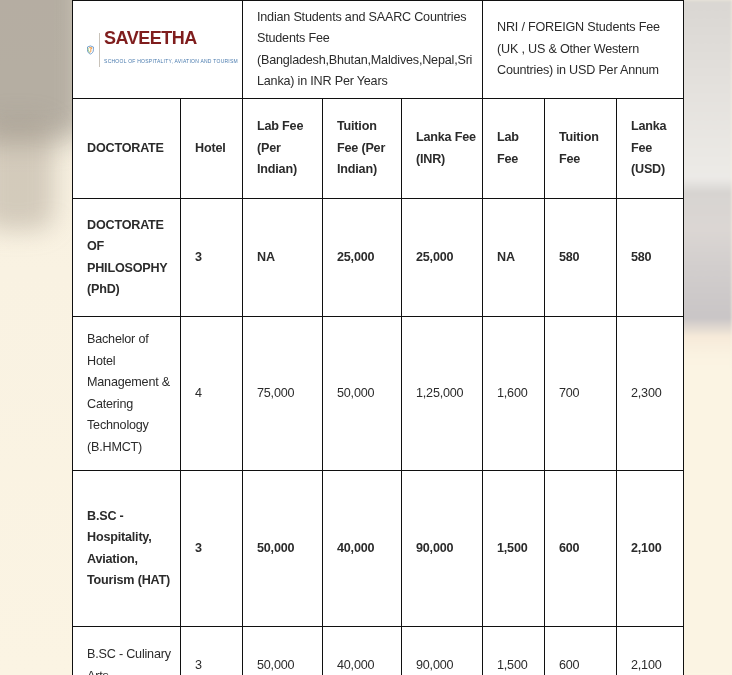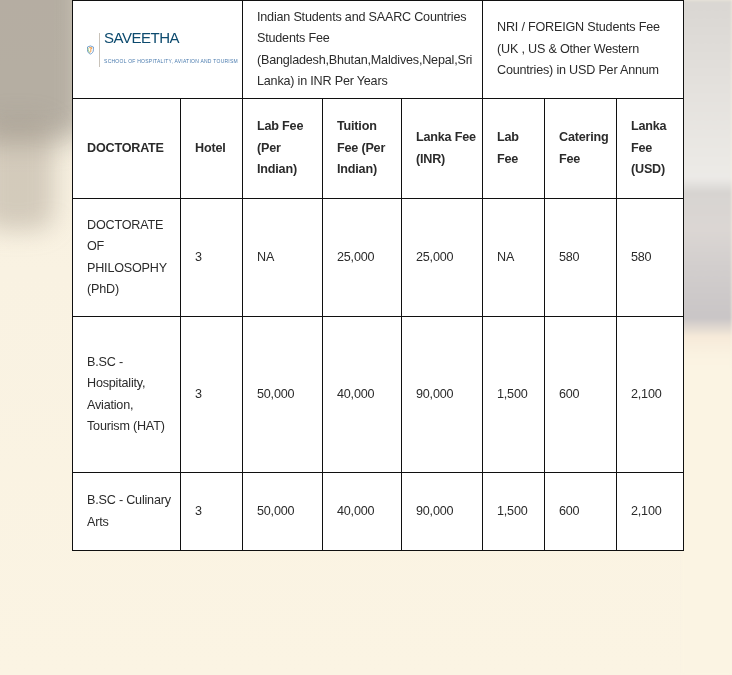--- a/index.html
+++ b/index.html
@@ -26,34 +26,34 @@
   table.fee{border-collapse:collapse;table-layout:fixed;width:611px;background:#ffffff;}
   table.fee td,table.fee th{
     border:1.5px solid #101010;
     font-size:12.6px;line-height:21.5px;color:#2b2b2b;
     text-align:left;vertical-align:middle;
     padding:2px 4px 2px 14px;letter-spacing:-0.2px;
     overflow:hidden;
   }
   tr.r-group{height:98px;}
   tr.r-head{height:100px;}
-  tr.r-d0{height:118px;}
+  tr.r-d0{height:118px;font-weight:bold;}
   tr.r-d1{height:154px;}
-  tr.r-d2{height:156px;}
+  tr.r-d2{height:156px;font-weight:bold;}
   tr.r-d3{height:78px;}
   td.group-header{vertical-align:top;padding-top:3px;padding-right:6px;
     overflow-wrap:break-word;}
   th{font-weight:bold;color:#1c1c1c;padding-right:10px;letter-spacing:-0.4px;}
   td.prog{padding-right:6px;}
   
   td.logo-cell{padding:0 0 0 12px;vertical-align:middle;}
   .logo{display:flex;align-items:center;gap:5px;}
   .logo-sep{width:1px;height:34px;background:#c9c3ba;}
   .logo-text{display:flex;flex-direction:column;}
-  .logo-name{font-weight:normal;font-size:15px;line-height:24px;letter-spacing:-0.5px;color:#0c4a6e;}
+  .logo-name{font-weight:bold;font-size:18px;line-height:24px;letter-spacing:-0.5px;color:#7f1d1d;}
   .logo-tagline{font-size:5px;letter-spacing:.25px;color:#4a7bae;margin-top:1px;white-space:nowrap;}
 </style>
 </head>
 <body>
 
 <div class="bg-blob-a"></div>
 <div class="bg-blob-b"></div>
 <div class="bg-right-strip"></div>
 
 <div class="table-wrap">
@@ -89,35 +89,45 @@
       <td colspan="3" class="group-header">NRI / FOREIGN Students Fee (UK , US &amp; Other Western Countries) in USD Per Annum</td>
     </tr>
 
     <tr class="r-head">
       <th>DOCTORATE</th>
       <th>Hotel</th>
       <th>Lab Fee (Per Indian)</th>
       <th>Tuition Fee (Per Indian)</th>
       <th>Lanka Fee (INR)</th>
       <th>Lab Fee</th>
-      <th>Catering Fee</th>
+      <th>Tuition Fee</th>
       <th>Lanka Fee (USD)</th>
     </tr>
 
     <tr class="r-d0">
       <td class="prog">DOCTORATE OF PHILOSOPHY (PhD)</td>
       <td>3</td>
       <td>NA</td>
       <td>25,000</td>
       <td>25,000</td>
       <td>NA</td>
       <td>580</td>
       <td>580</td>
     </tr>
 
+    <tr class="r-d1">
+      <td class="prog">Bachelor of Hotel Management &amp; Catering Technology (B.HMCT)</td>
+      <td>4</td>
+      <td>75,000</td>
+      <td>50,000</td>
+      <td>1,25,000</td>
+      <td>1,600</td>
+      <td>700</td>
+      <td>2,300</td>
+    </tr>
 
     <tr class="r-d2">
       <td class="prog">B.SC - Hospitality, Aviation, Tourism (HAT)</td>
       <td>3</td>
       <td>50,000</td>
       <td>40,000</td>
       <td>90,000</td>
       <td>1,500</td>
       <td>600</td>
       <td>2,100</td>

